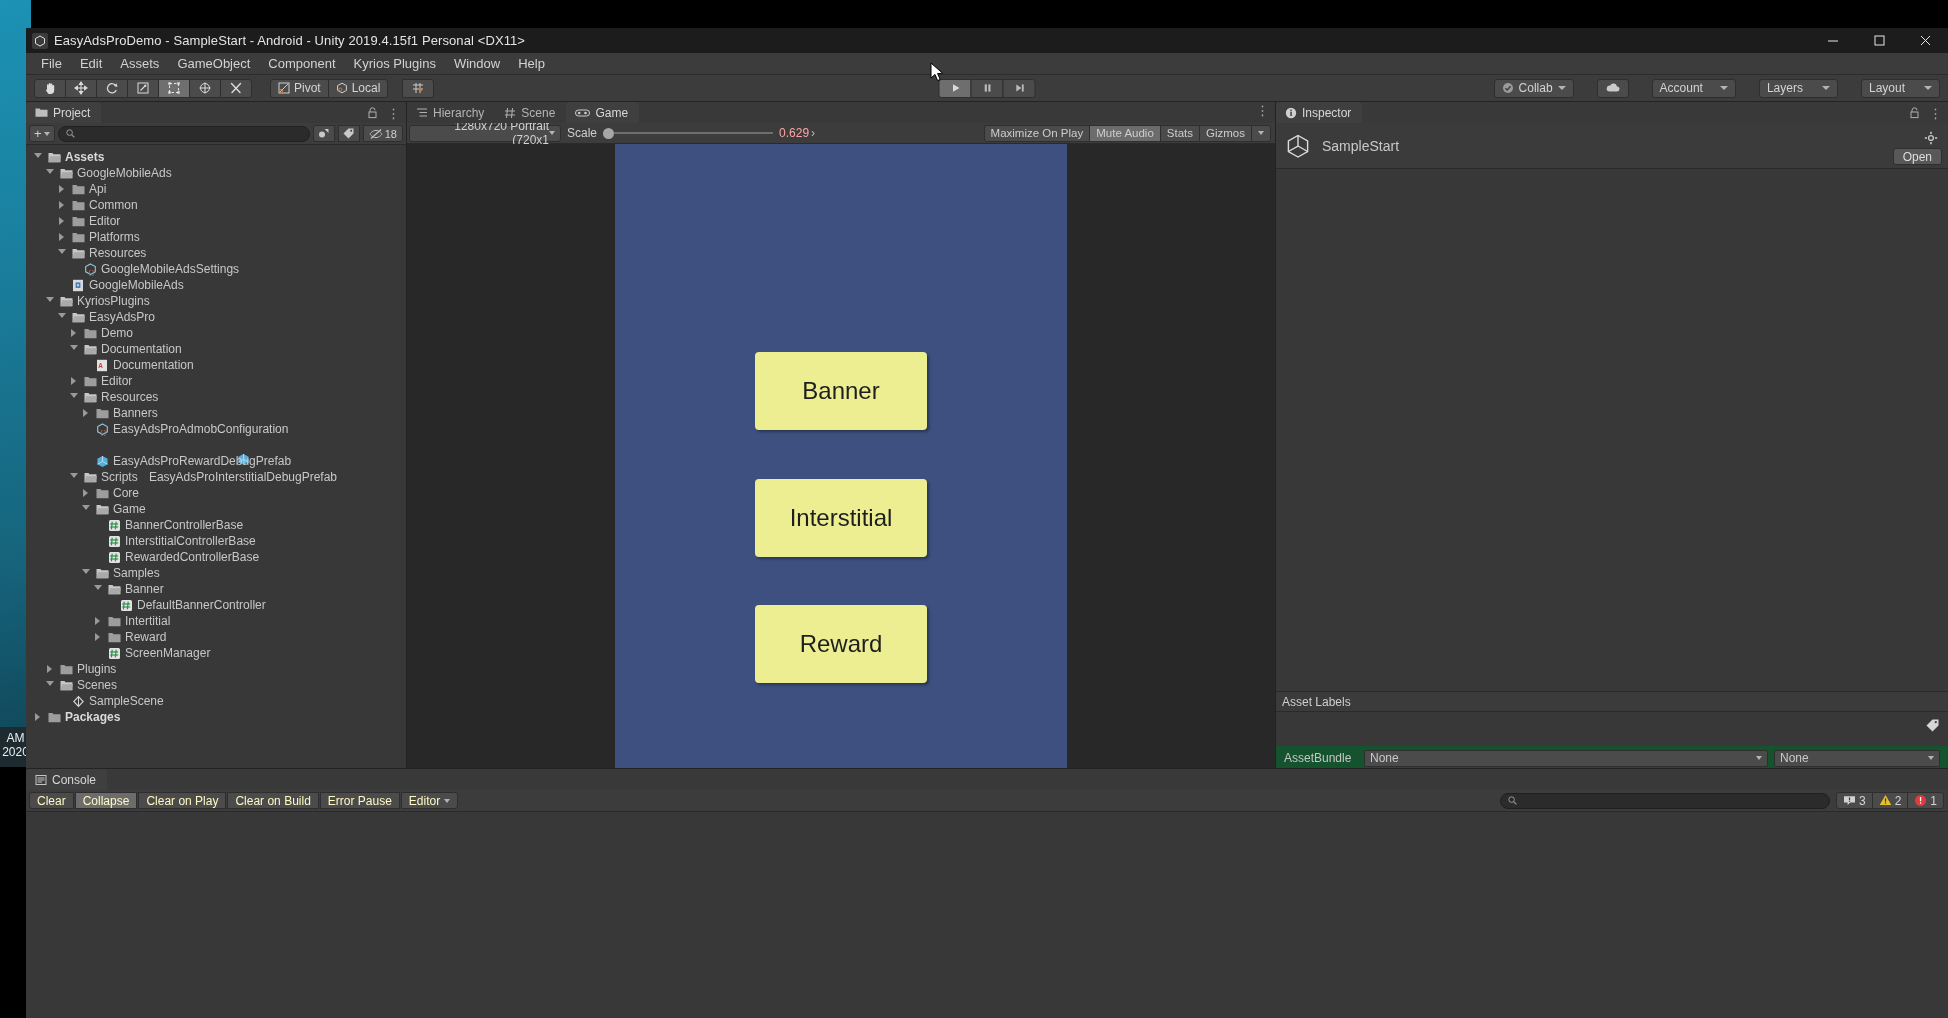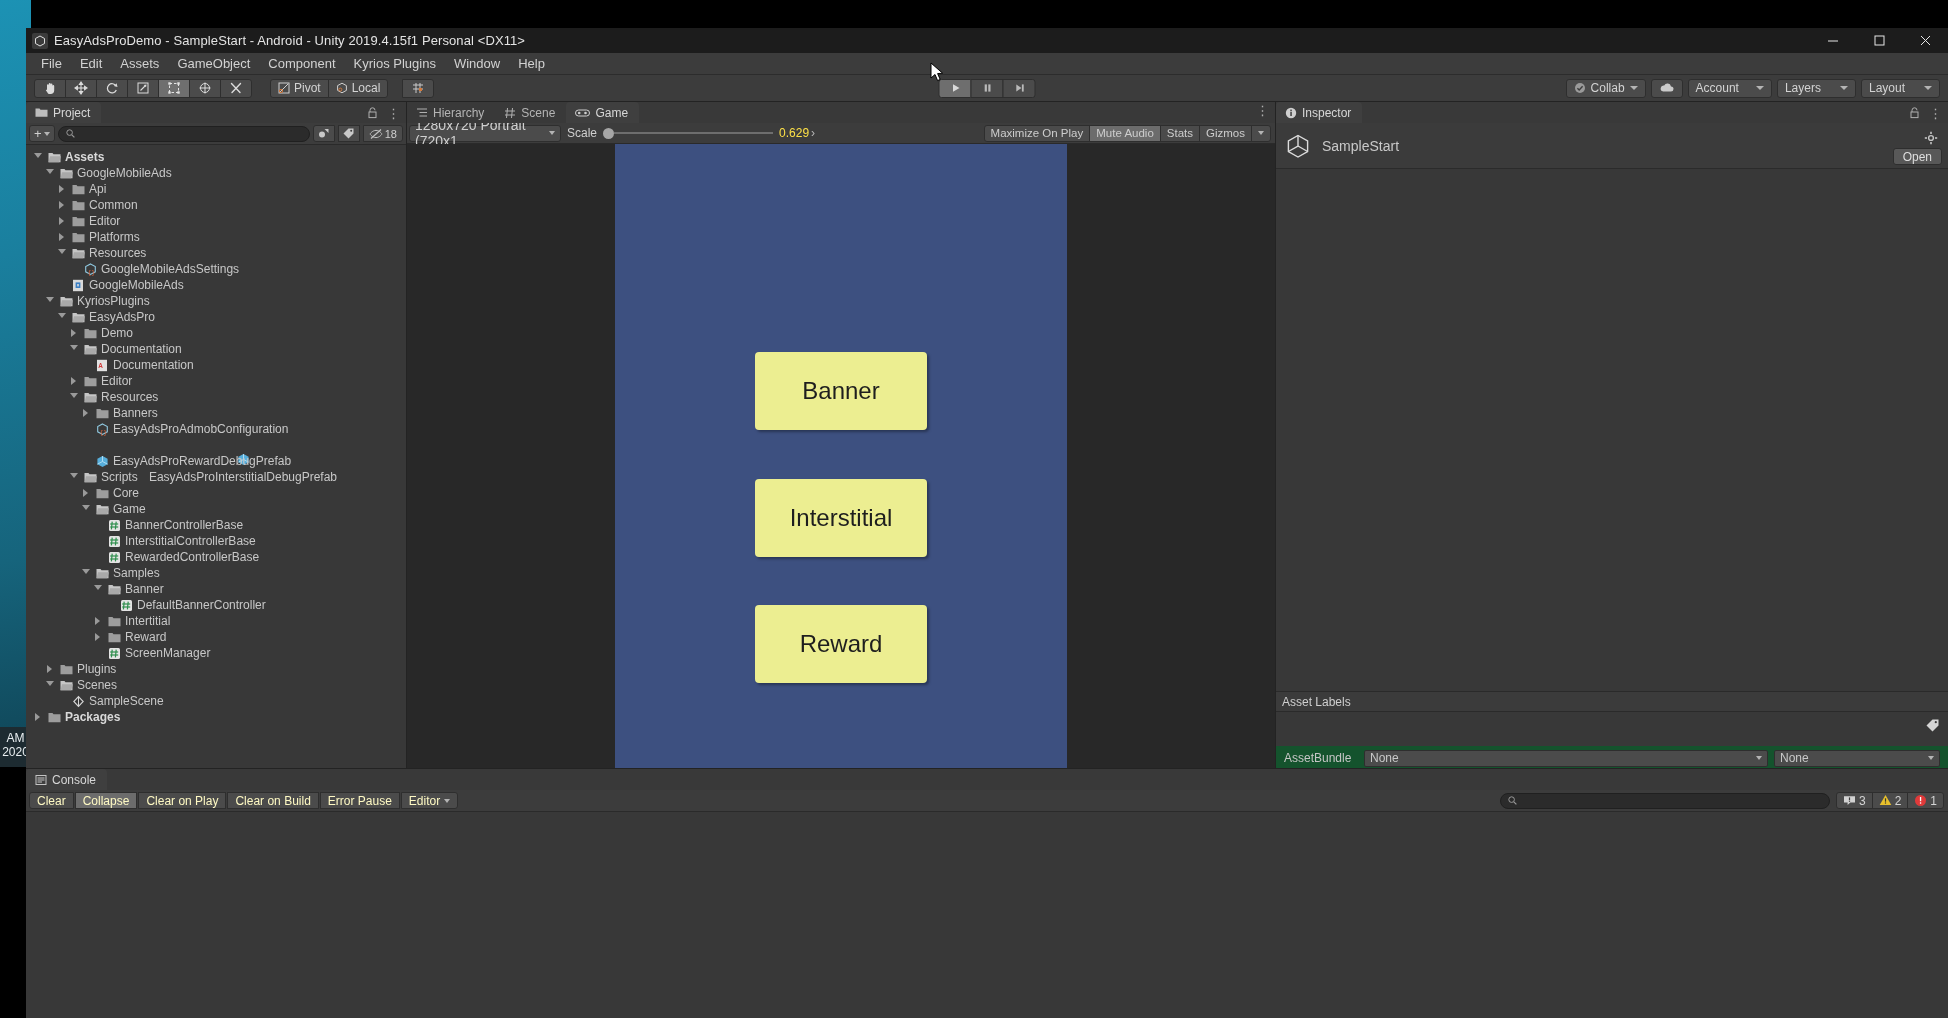--- a/index.html
+++ b/index.html
@@ -91,21 +91,21 @@
   }
   .play-btn {
     width: 33px; height: 19px; background: #4b4b4b; border: 1px solid #2e2e2e;
     display: flex; align-items: center; justify-content: center; margin-right: -1px;
   }
   .play-btn.first { border-radius: 3px 0 0 3px; }
   .play-btn.last { border-radius: 0 3px 3px 0; margin-right: 0; }
   .play-btn.on { background: #6e6e6e; }
 
   .toolbar-right {
-    position: absolute; right: 8px; display: flex; align-items: center; gap: 5px;
+    position: absolute; right: 8px; display: flex; align-items: center; gap: 23px;
   }
   .tr-btn {
     height: 19px; background: #4b4b4b; border: 1px solid #2e2e2e; border-radius: 3px;
     display: flex; align-items: center; padding: 0 7px; color: #d3d3d3; font-size: 12px; gap: 5px;
   }
   .caret {
     width: 0; height: 0; border-left: 4px solid transparent; border-right: 4px solid transparent;
     border-top: 4px solid #b4b4b4;
   }
   .caret.sm { border-left-width:3px; border-right-width:3px; border-top-width:4px; }
@@ -181,27 +181,27 @@
     position: absolute; left: 381px; top: 74px; width: 868px; height: 666px;
     background: #393939;
   }
   .game-toolbar {
     height: 21px; background: #3c3c3c; display: flex; align-items: center;
     border-bottom: 1px solid #2a2a2a;
   }
   .gt-drop {
     height: 17px; margin: 0 2px; background: #4b4b4b; border:1px solid #2e2e2e; border-radius: 3px;
     display:flex; align-items:center; justify-content:space-between; padding: 0 5px;
-    color: #d0d0d0; font-size: 14px; width: 152px;
+    color: #d0d0d0; font-size: 12px; width: 152px; text-align: right;
   }
   .gt-label { color:#cfcfcf; font-size: 12px; margin: 0 6px 0 4px; }
   .slider { display:flex; align-items:center; width: 170px; }
   .slider .knob { width: 11px; height: 11px; border-radius: 50%; background: #a6a6a6; flex:none; }
   .slider .track { flex:1; height: 2px; background: #6e6e6e; }
-  .scale-val { color:#fde047; font-size: 12px; margin-left: 6px; }
+  .scale-val { color:#fca5a5; font-size: 12px; margin-left: 6px; }
   .gt-btn {
     height: 17px; padding: 0 6px; display:flex; align-items:center;
     background: #4b4b4b; border:1px solid #2e2e2e; color:#cdcdcd; font-size: 11.5px;
     margin-right:-1px;
   }
   .gt-btn.on { background: #6c6c6c; }
   .gt-btn.first { border-radius:3px 0 0 3px; }
   .gt-btn.last { border-radius:0 3px 3px 0; margin-right:0; }
 
   .game-view {

